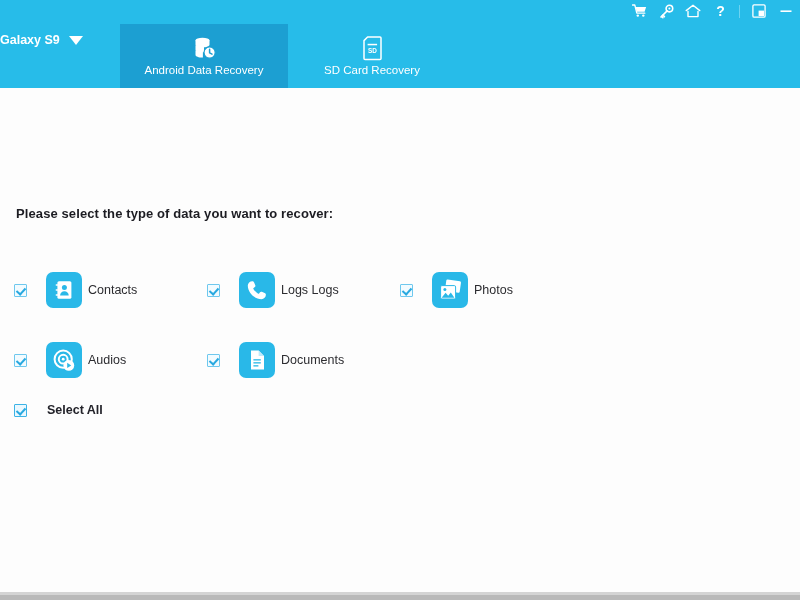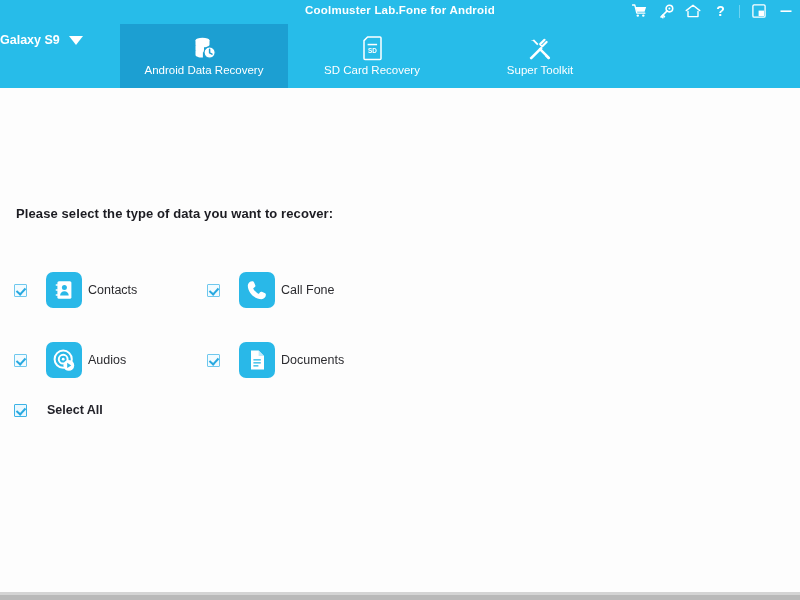--- a/index.html
+++ b/index.html
@@ -228,21 +228,20 @@
   }
 </style>
 </head>
 <body>
 
 <div id="app">
 
   <div class="header">
 
     <div class="title-bar">
-      <div class="app-title">Coolmuster Lab.Fone for Android</div>
 
       <div class="win-icons">
         <span class="ic">
           <svg width="15" height="14" viewBox="0 0 15 14" fill="none">
             <path d="M0.5 1h2.3l2 8.2h8" stroke="#fff" stroke-width="1.3" stroke-linecap="round" stroke-linejoin="round"></path>
             <path d="M3.6 3.1h10.5l-1.5 4.6H4.7z" fill="#fff"></path>
             <circle cx="5.8" cy="11.6" r="1.2" fill="#fff"></circle>
             <circle cx="11.3" cy="11.6" r="1.2" fill="#fff"></circle>
           </svg>
         </span>
@@ -305,32 +304,20 @@
         <span class="tab-icon">
           <svg width="19" height="25" viewBox="0 0 19 25" fill="none">
             <path d="M4.6 1h12.4c.6 0 1 .45 1 1v20.5c0 .55-.4 1-1 1H2c-.6 0-1-.45-1-1V4.6L4.6 1z" stroke="#fff" stroke-width="1.5" stroke-linejoin="round"></path>
             <rect x="4.6" y="7.8" width="9.5" height="1.5" fill="#fff"></rect>
             <text x="9.4" y="16.6" text-anchor="middle" font-family="Liberation Sans, sans-serif" font-size="6.4" font-weight="bold" fill="#fff">SD</text>
           </svg>
         </span>
         <span class="tab-label">SD Card Recovery</span>
       </div>
 
-      <div class="tab">
-        <span class="tab-icon">
-          <svg width="24" height="24" viewBox="0 0 24 24" fill="none">
-            <path d="M3.2 21.2l10-10" stroke="#fff" stroke-width="2.6" stroke-linecap="round"></path>
-            <path d="M16.5 2.8l-4.3 4.3 2.1 2.1L18.6 5" stroke="#fff" stroke-width="2.2" stroke-linecap="round" stroke-linejoin="round"></path>
-            <path d="M20.8 20.9L12 12.2" stroke="#fff" stroke-width="2.6" stroke-linecap="round"></path>
-            <path d="M2.6 4.1l3.5-1.6 4.4 4.4-1.3 1.3L4.8 3.8z" fill="#fff"></path>
-            <path d="M18.4 17.6l3.5 3.4-1.5 1.6-3.5-3.5z" fill="#fff"></path>
-          </svg>
-        </span>
-        <span class="tab-label">Super Toolkit</span>
-      </div>
 
     </div>
   </div>
 
   <div class="main">
 
     <div class="prompt">Please select the type of data you want to recover:</div>
 
     <div class="grid">
 
@@ -352,23 +339,35 @@
         </div>
 
 
         <div class="cell">
           <span class="chk"></span>
           <span class="tile">
             <svg width="22" height="22" viewBox="0 0 22 22" fill="none">
               <path d="M6.3 2.2c.9 0 1.4.4 1.8 1.3l1.2 2.7c.3.8.2 1.4-.5 1.9l-1.2.9c-.3.25-.4.5-.2.9a13.5 13.5 0 0 0 4.8 4.8c.4.2.65.1.9-.2l.9-1.2c.5-.7 1.1-.8 1.9-.5l2.7 1.2c.9.4 1.3.9 1.3 1.8 0 2.4-2 4.4-4.4 4.4C8.3 20.2 1.8 13.7 1.8 6.6 1.8 4.2 3.9 2.2 6.3 2.2z" fill="#fff"></path>
             </svg>
           </span>
-          <span class="cell-label">Call Fone</span>
+          <span class="cell-label">Logs Logs</span>
         </div>
 
+        <div class="cell">
+          <span class="chk"></span>
+          <span class="tile">
+            <svg width="23" height="22" viewBox="0 0 23 22" fill="none">
+              <rect x="6.6" y="1.4" width="14.8" height="11.6" rx="1.2" fill="#fff" transform="rotate(8 14 7.2)"></rect>
+              <rect x="1.6" y="6.6" width="15" height="13.4" rx="1.3" fill="#fff" stroke="#29b8e8" stroke-width="1"></rect>
+              <circle cx="5.9" cy="10.6" r="1.5" fill="#29b8e8"></circle>
+              <path d="M2.6 18.8l4-5 2.6 3 2.6-3.4 3.6 5.4z" fill="#29b8e8"></path>
+            </svg>
+          </span>
+          <span class="cell-label">Photos</span>
+        </div>
       </div>
 
       <div class="grid-row">
 
 
         <div class="cell">
           <span class="chk"></span>
           <span class="tile">
             <svg width="23" height="23" viewBox="0 0 23 23" fill="none">
               <circle cx="10.2" cy="10.2" r="8.6" fill="none" stroke="#fff" stroke-width="2"></circle>

